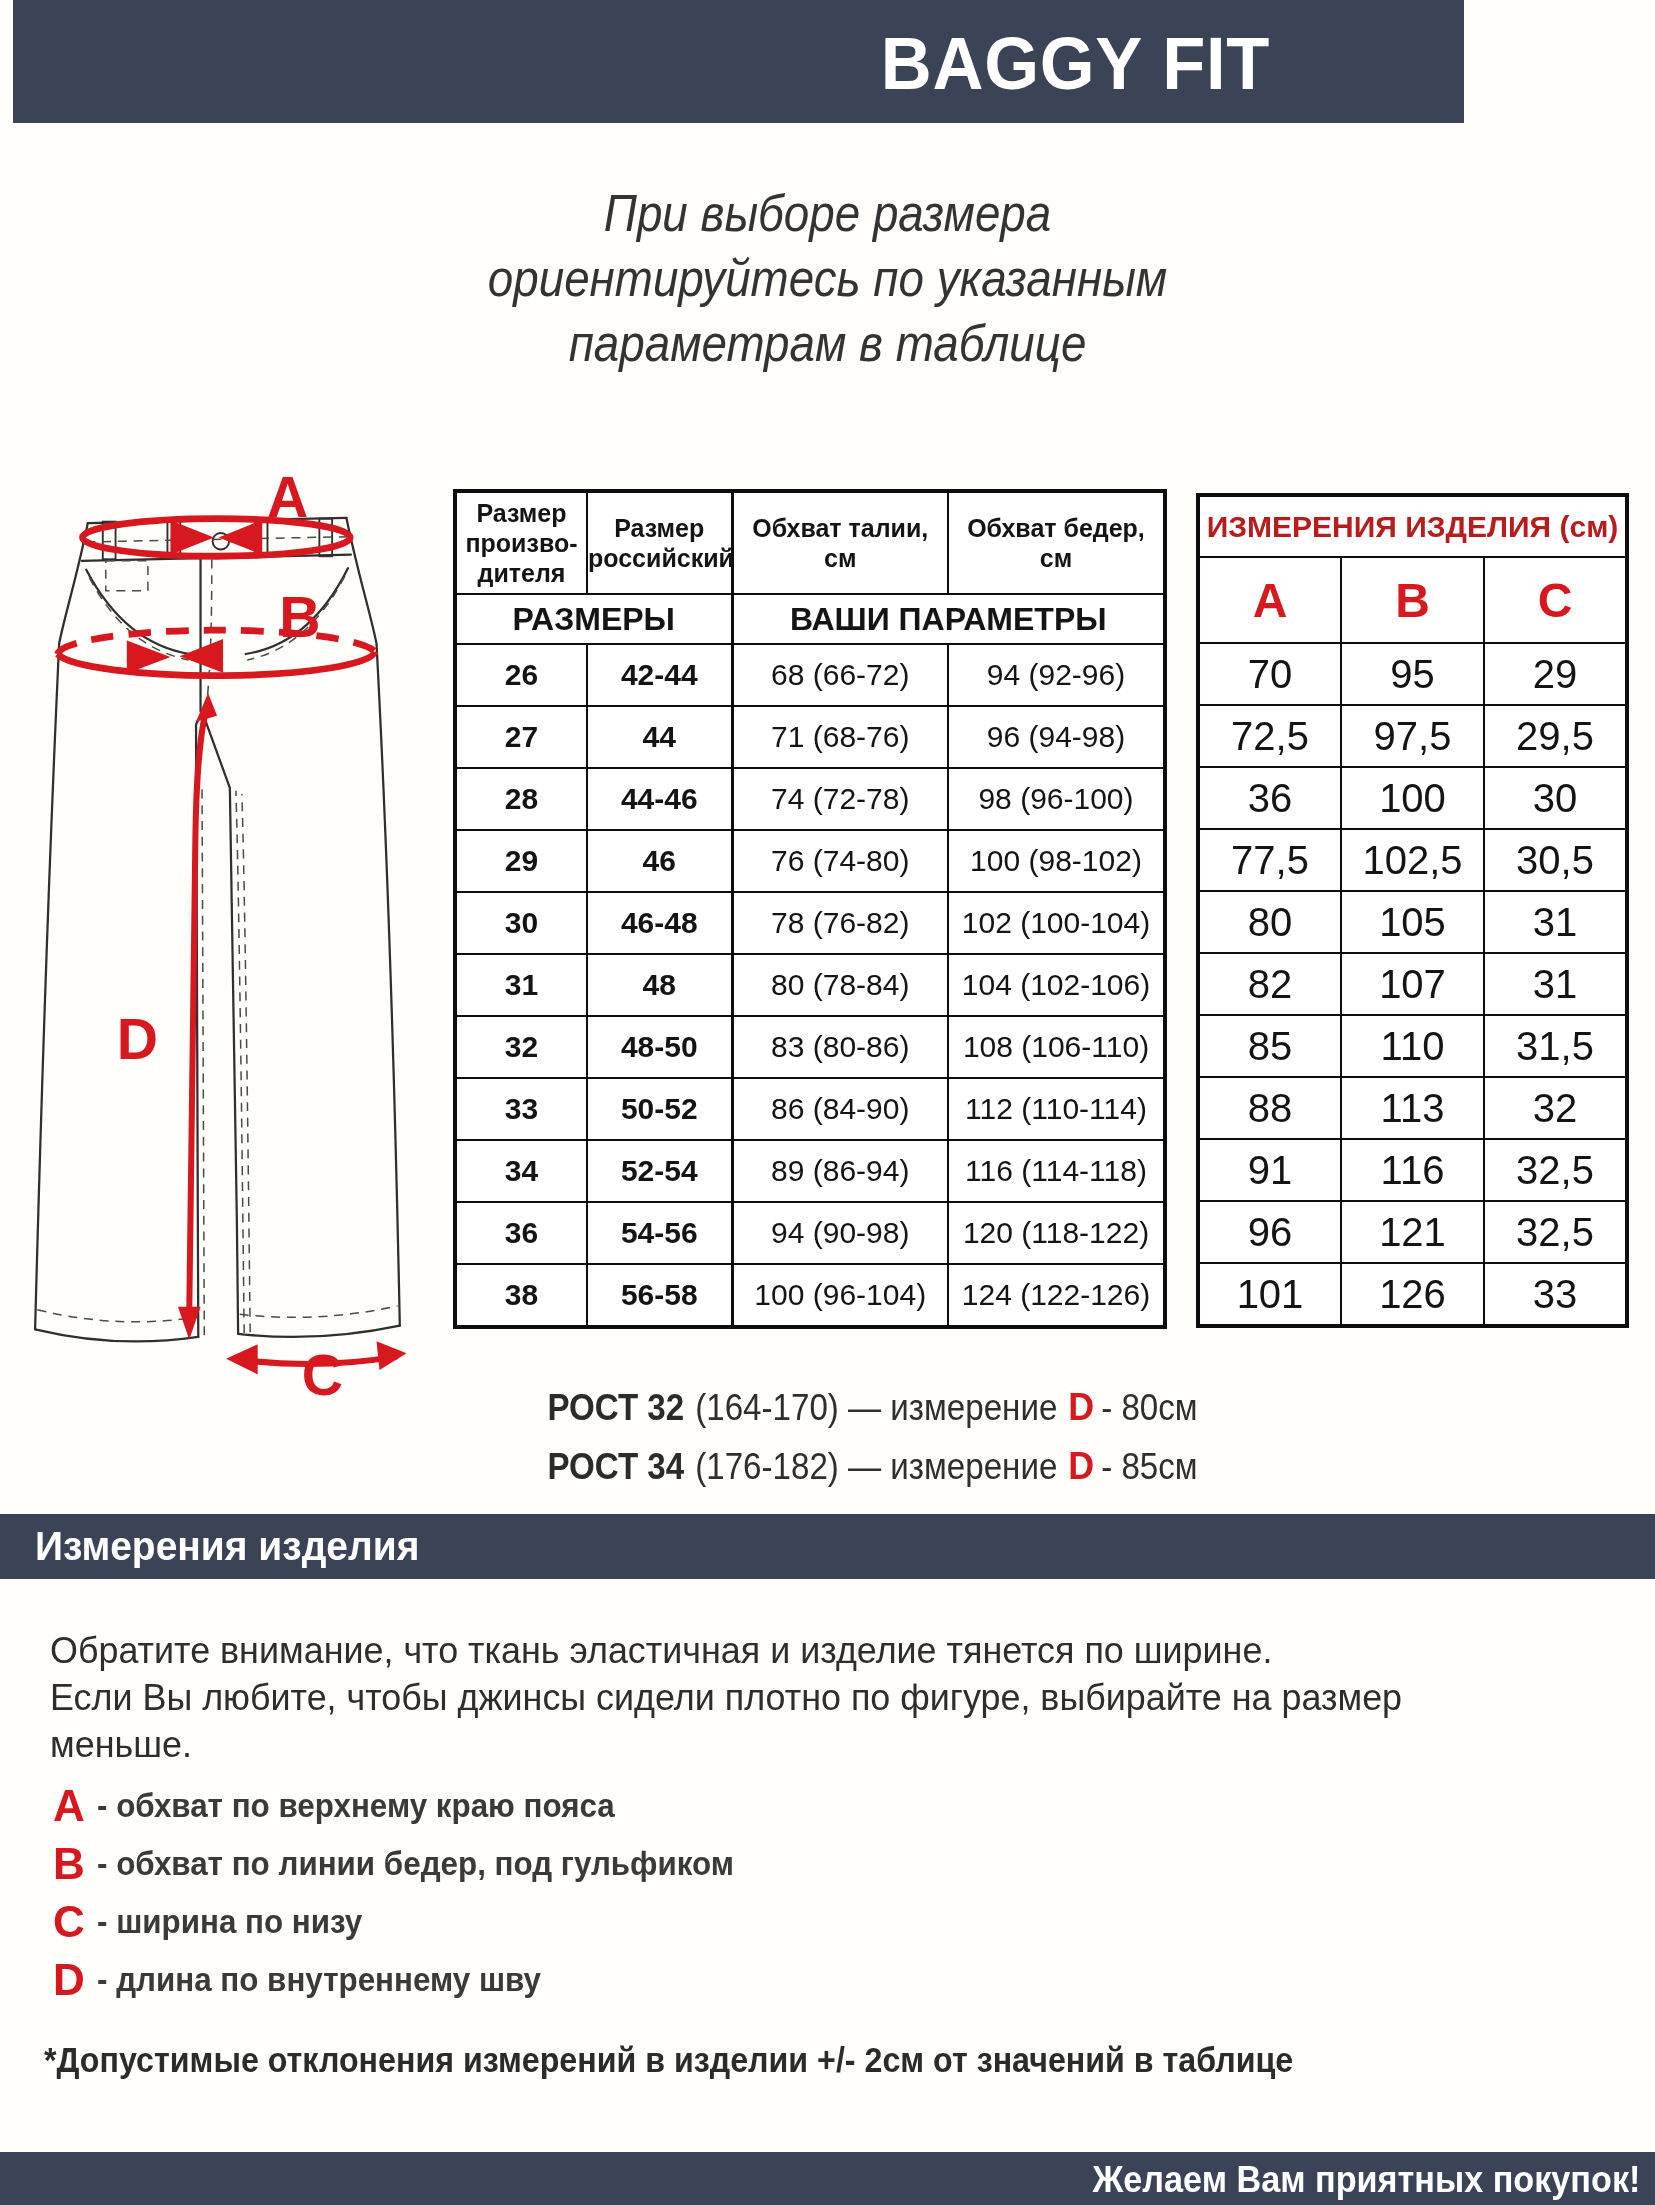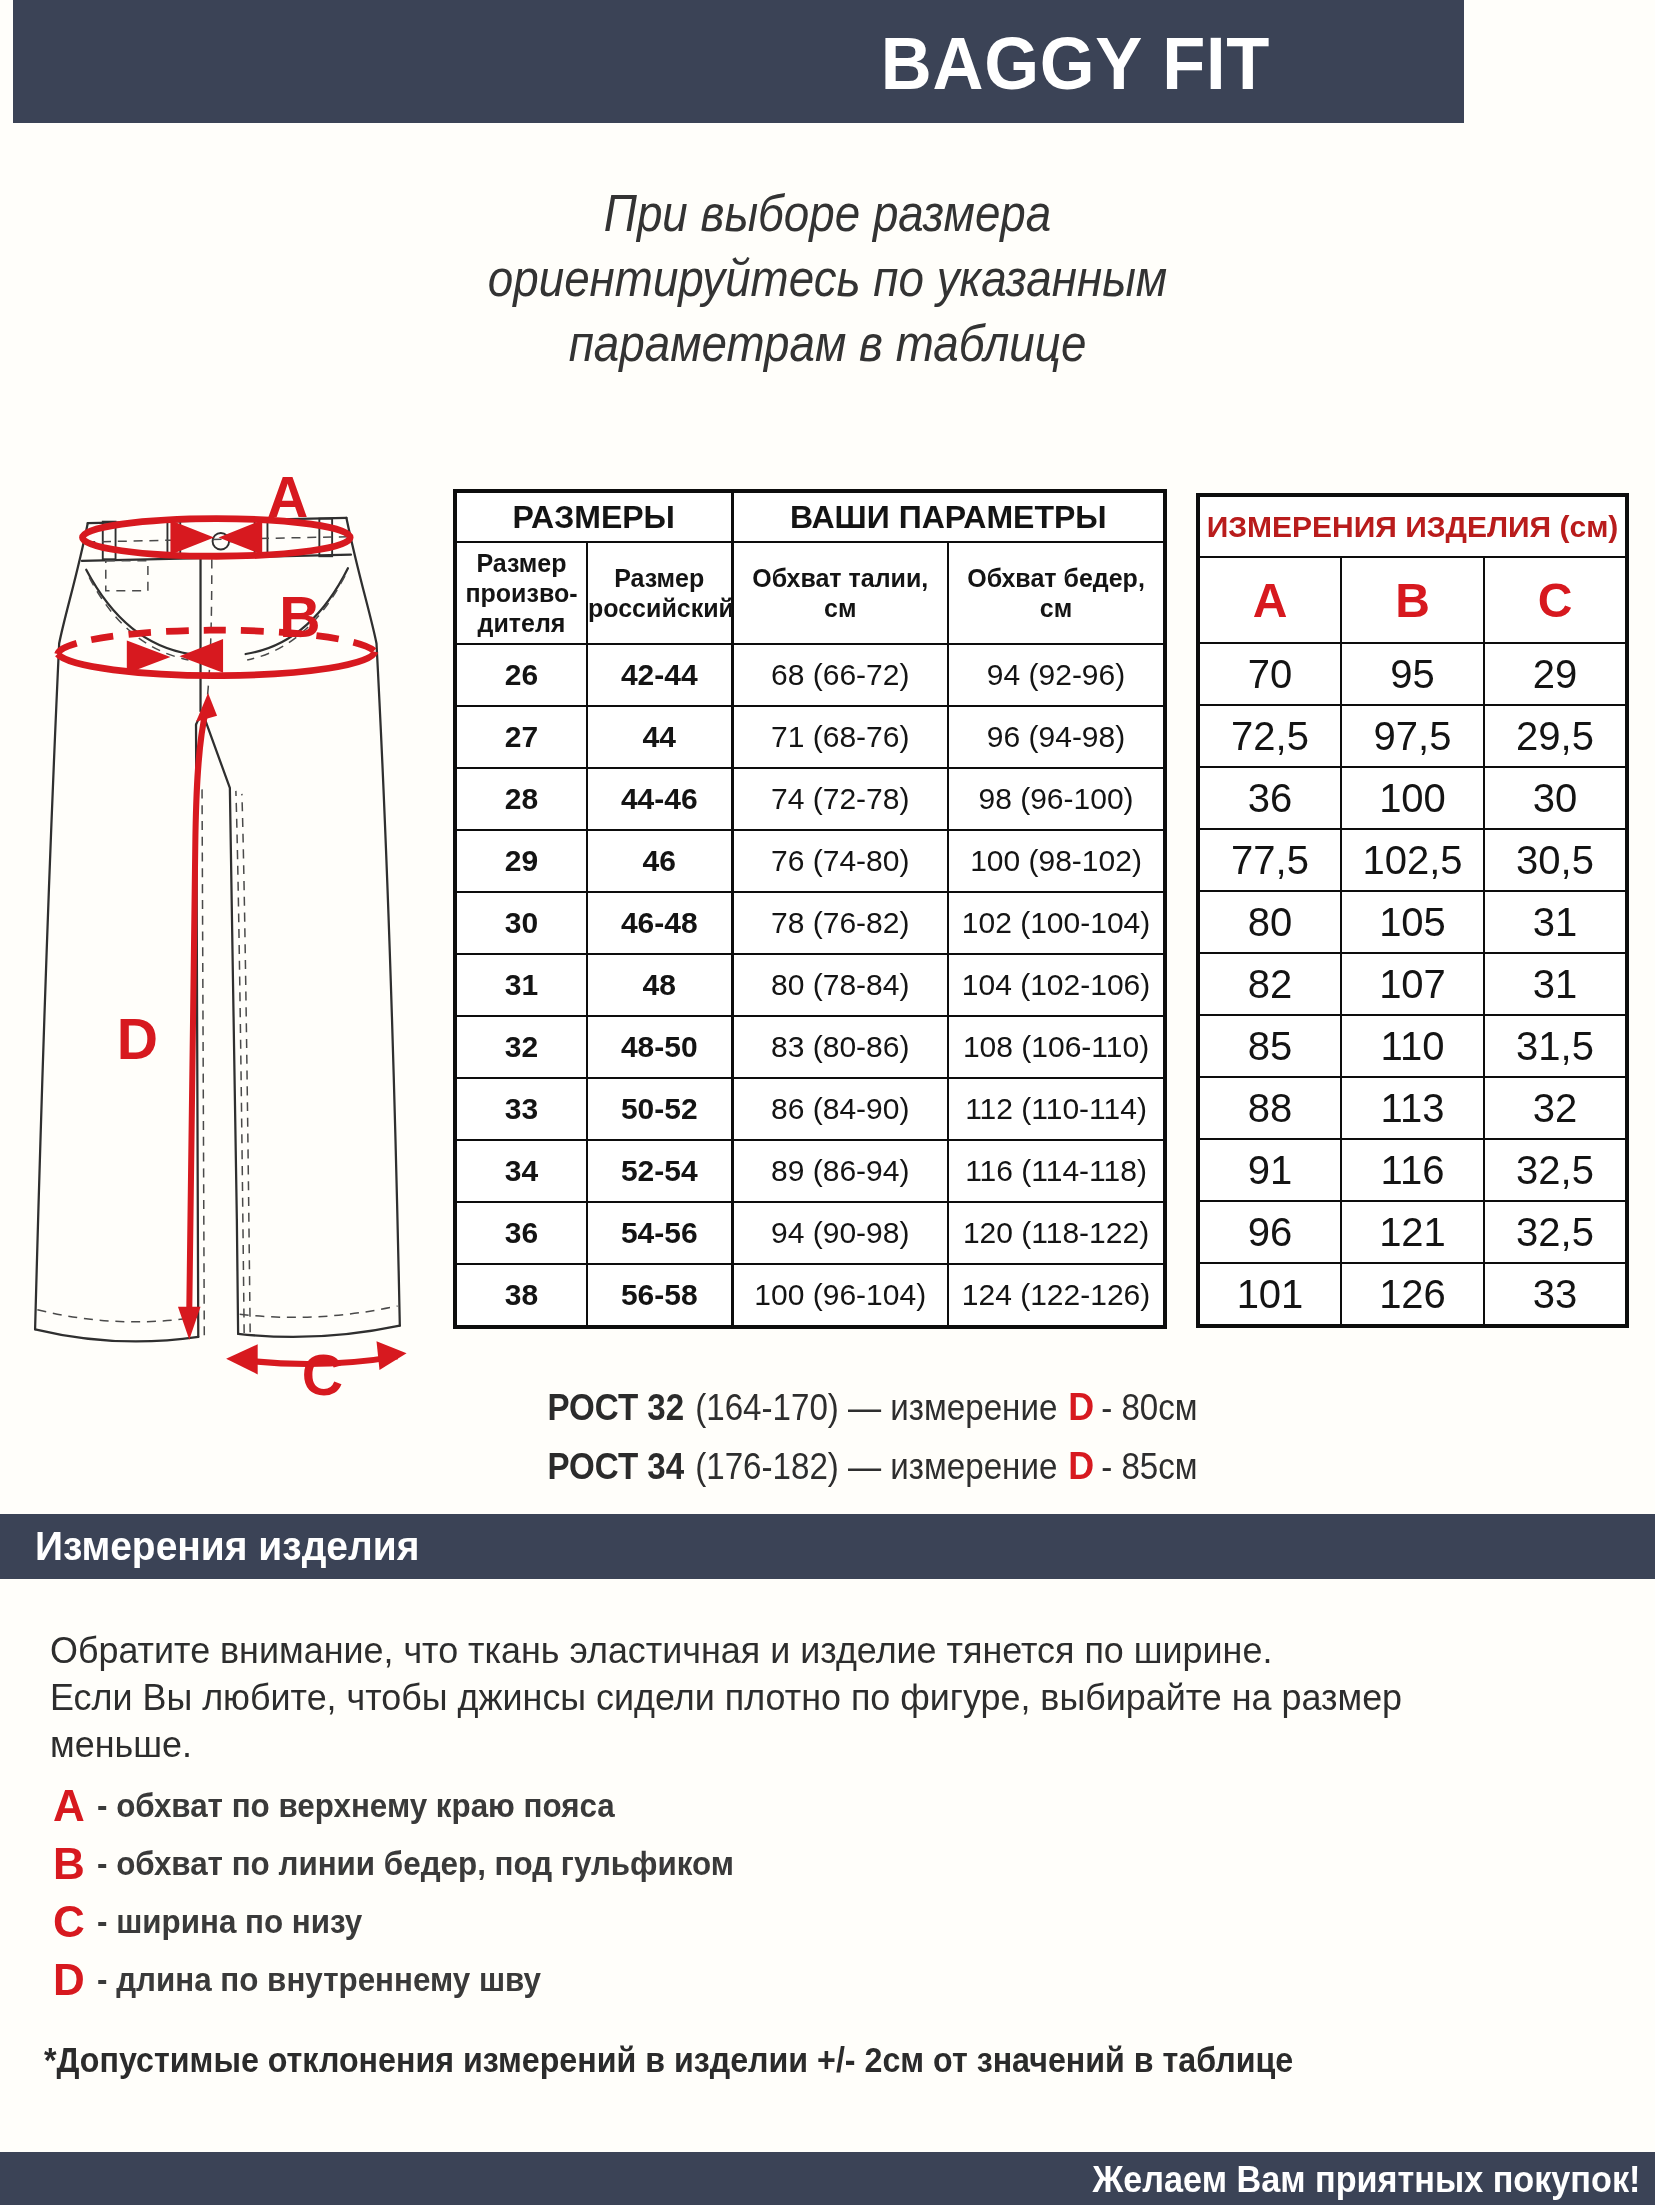--- a/index.html
+++ b/index.html
@@ -131,31 +131,31 @@
 
   <table class="tbl size-table">
     <colgroup>
         <col style="width:132px">
         <col style="width:145px">
         <col style="width:216px">
         <col style="width:217px">
       </colgroup>
     <thead>
       <tr>
-        <th class="group-h g1" colspan="2">РАЗМЕРЫ</th>
-        <th class="group-h" colspan="2">ВАШИ ПАРАМЕТРЫ</th>
-      </tr>
-      <tr>
         <th class="sub-h">Размер
 произво-
 дителя</th>
         <th class="sub-h s2">Размер
 российский</th>
         <th class="sub-h">Обхват талии, см</th>
         <th class="sub-h">Обхват бедер, см</th>
+      </tr>
+      <tr>
+        <th class="group-h g1" colspan="2">РАЗМЕРЫ</th>
+        <th class="group-h" colspan="2">ВАШИ ПАРАМЕТРЫ</th>
       </tr>
     </thead>
     <tbody>
         <tr>
           <td>26</td>
           <td>42-44</td>
           <td>68 (66-72)</td>
           <td>94 (92-96)</td>
         </tr>
         <tr>

